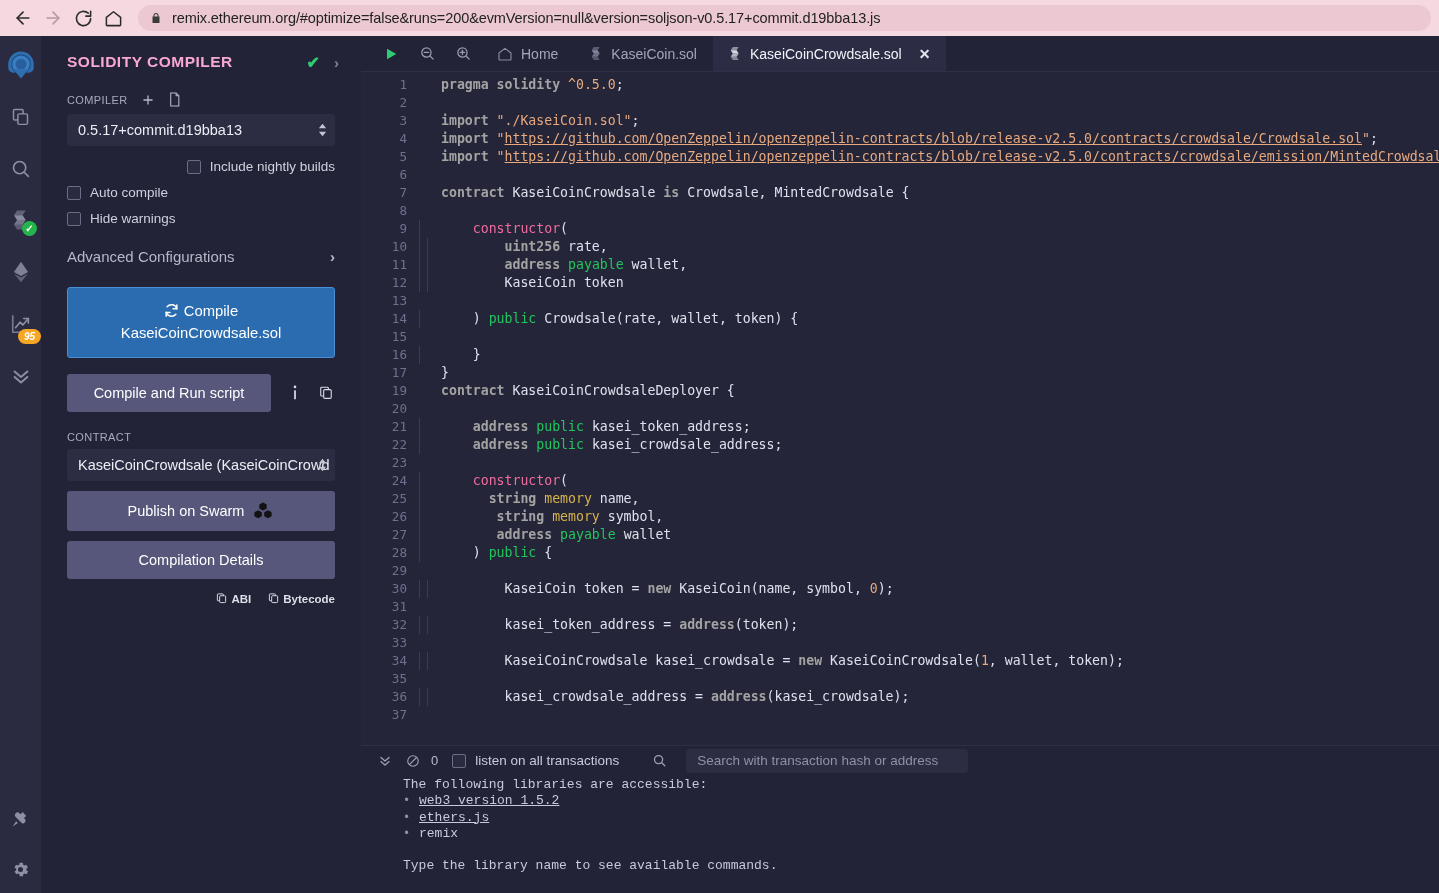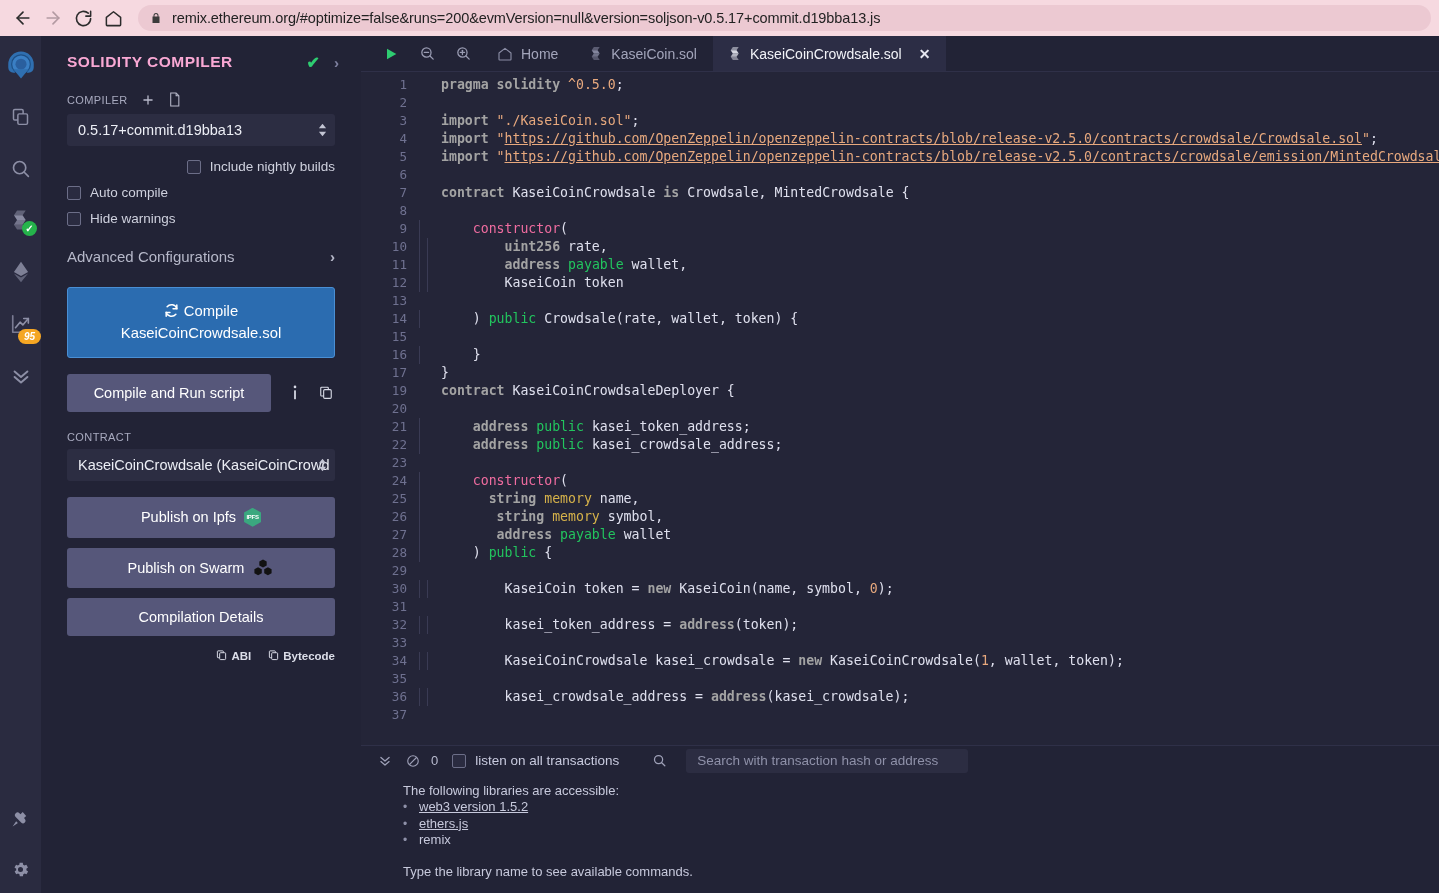--- a/index.html
+++ b/index.html
@@ -252,22 +252,22 @@
   #term-search {
     background: #2c2d42; border: none; border-radius: 3px;
     height: 24px; width: 282px;
     color: #d6d8e6; font-size: 13.5px; padding: 0 11px;
     font-family: "Liberation Sans", sans-serif;
   }
   #term-search::placeholder { color: #8f91a9; }
   #term-out {
     flex: 1; overflow: hidden;
     padding: 2px 0 0 42px;
-    font-family: Liberation Sans, sans-serif;
-    font-size: 13px; line-height: 16.3px; color: #c7c9dc; margin-top: 6px;
+    font-family: Liberation Mono, monospace;
+    font-size: 13px; line-height: 16.3px; color: #c7c9dc;
   }
   #term-out ul { list-style: none; margin: 0; padding: 0; }
   #term-out li { position: relative; padding-left: 16px; }
   #term-out li::before {
     content: "•"; position: absolute; left: 0; color: #8f91a9; font-size: 12px;
   }
   #term-out a { color: #c7c9dc; text-decoration: underline; cursor: pointer; }
   .term-gap { height: 16px; }
   #term-prompt { padding-left: 14px; color: #6a6c86; font-size: 12px; }
 </style>
@@ -460,24 +460,20 @@
       <div class="form-select">
         <span>KaseiCoinCrowdsale (KaseiCoinCrowd</span>
         <span class="select-arrows">
           <svg width="9" height="13" viewBox="0 0 10 14" fill="currentColor">
               <polygon points="5,0 9,5 1,5"></polygon>
               <polygon points="5,14 9,9 1,9"></polygon>
             </svg>
         </span>
       </div>
 
-      <button class="btn pub-btn" style="margin-top:16px">
-        <span>Publish on Ipfs</span>
-        <span id="ipfs-glyph">IPFS</span>
-      </button>
 
       <button class="btn pub-btn">
         <span>Publish on Swarm</span>
         <span id="swarm-glyph">
           <svg width="22" height="18" viewBox="0 0 26 22" fill="#121212">
             <polygon points="13,0.5 17.5,3 17.5,8 13,10.5 8.5,8 8.5,3"></polygon>
             <polygon points="7,10 11.5,12.5 11.5,17.5 7,20 2.5,17.5 2.5,12.5"></polygon>
             <polygon points="19,10 23.5,12.5 23.5,17.5 19,20 14.5,17.5 14.5,12.5"></polygon>
           </svg>
         </span>

